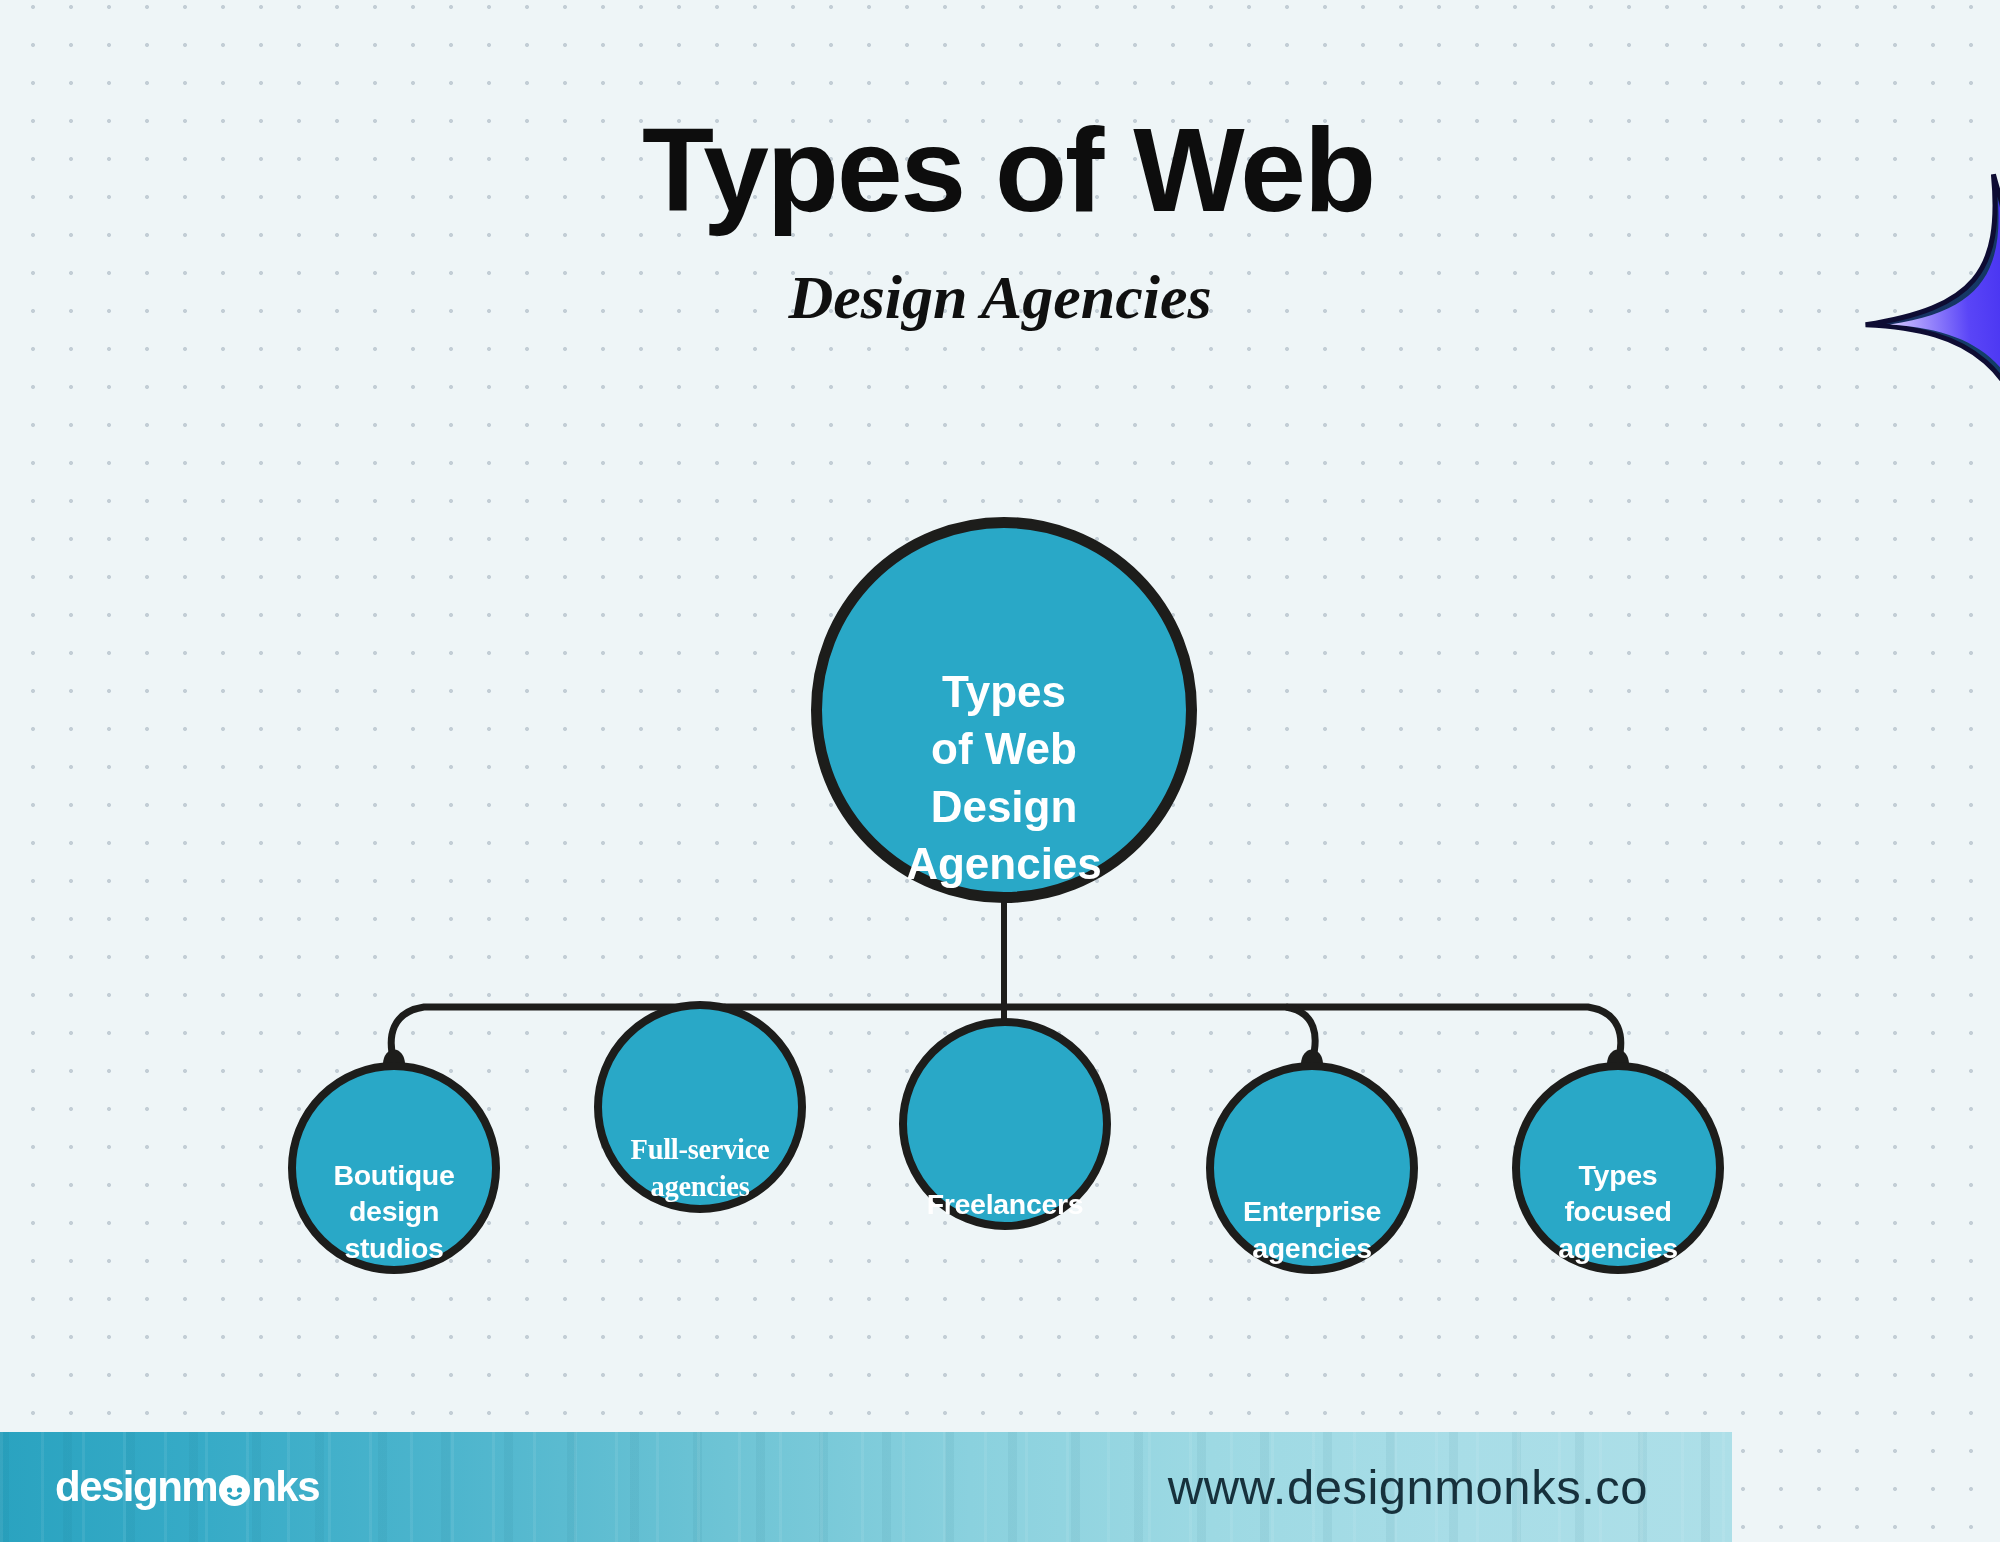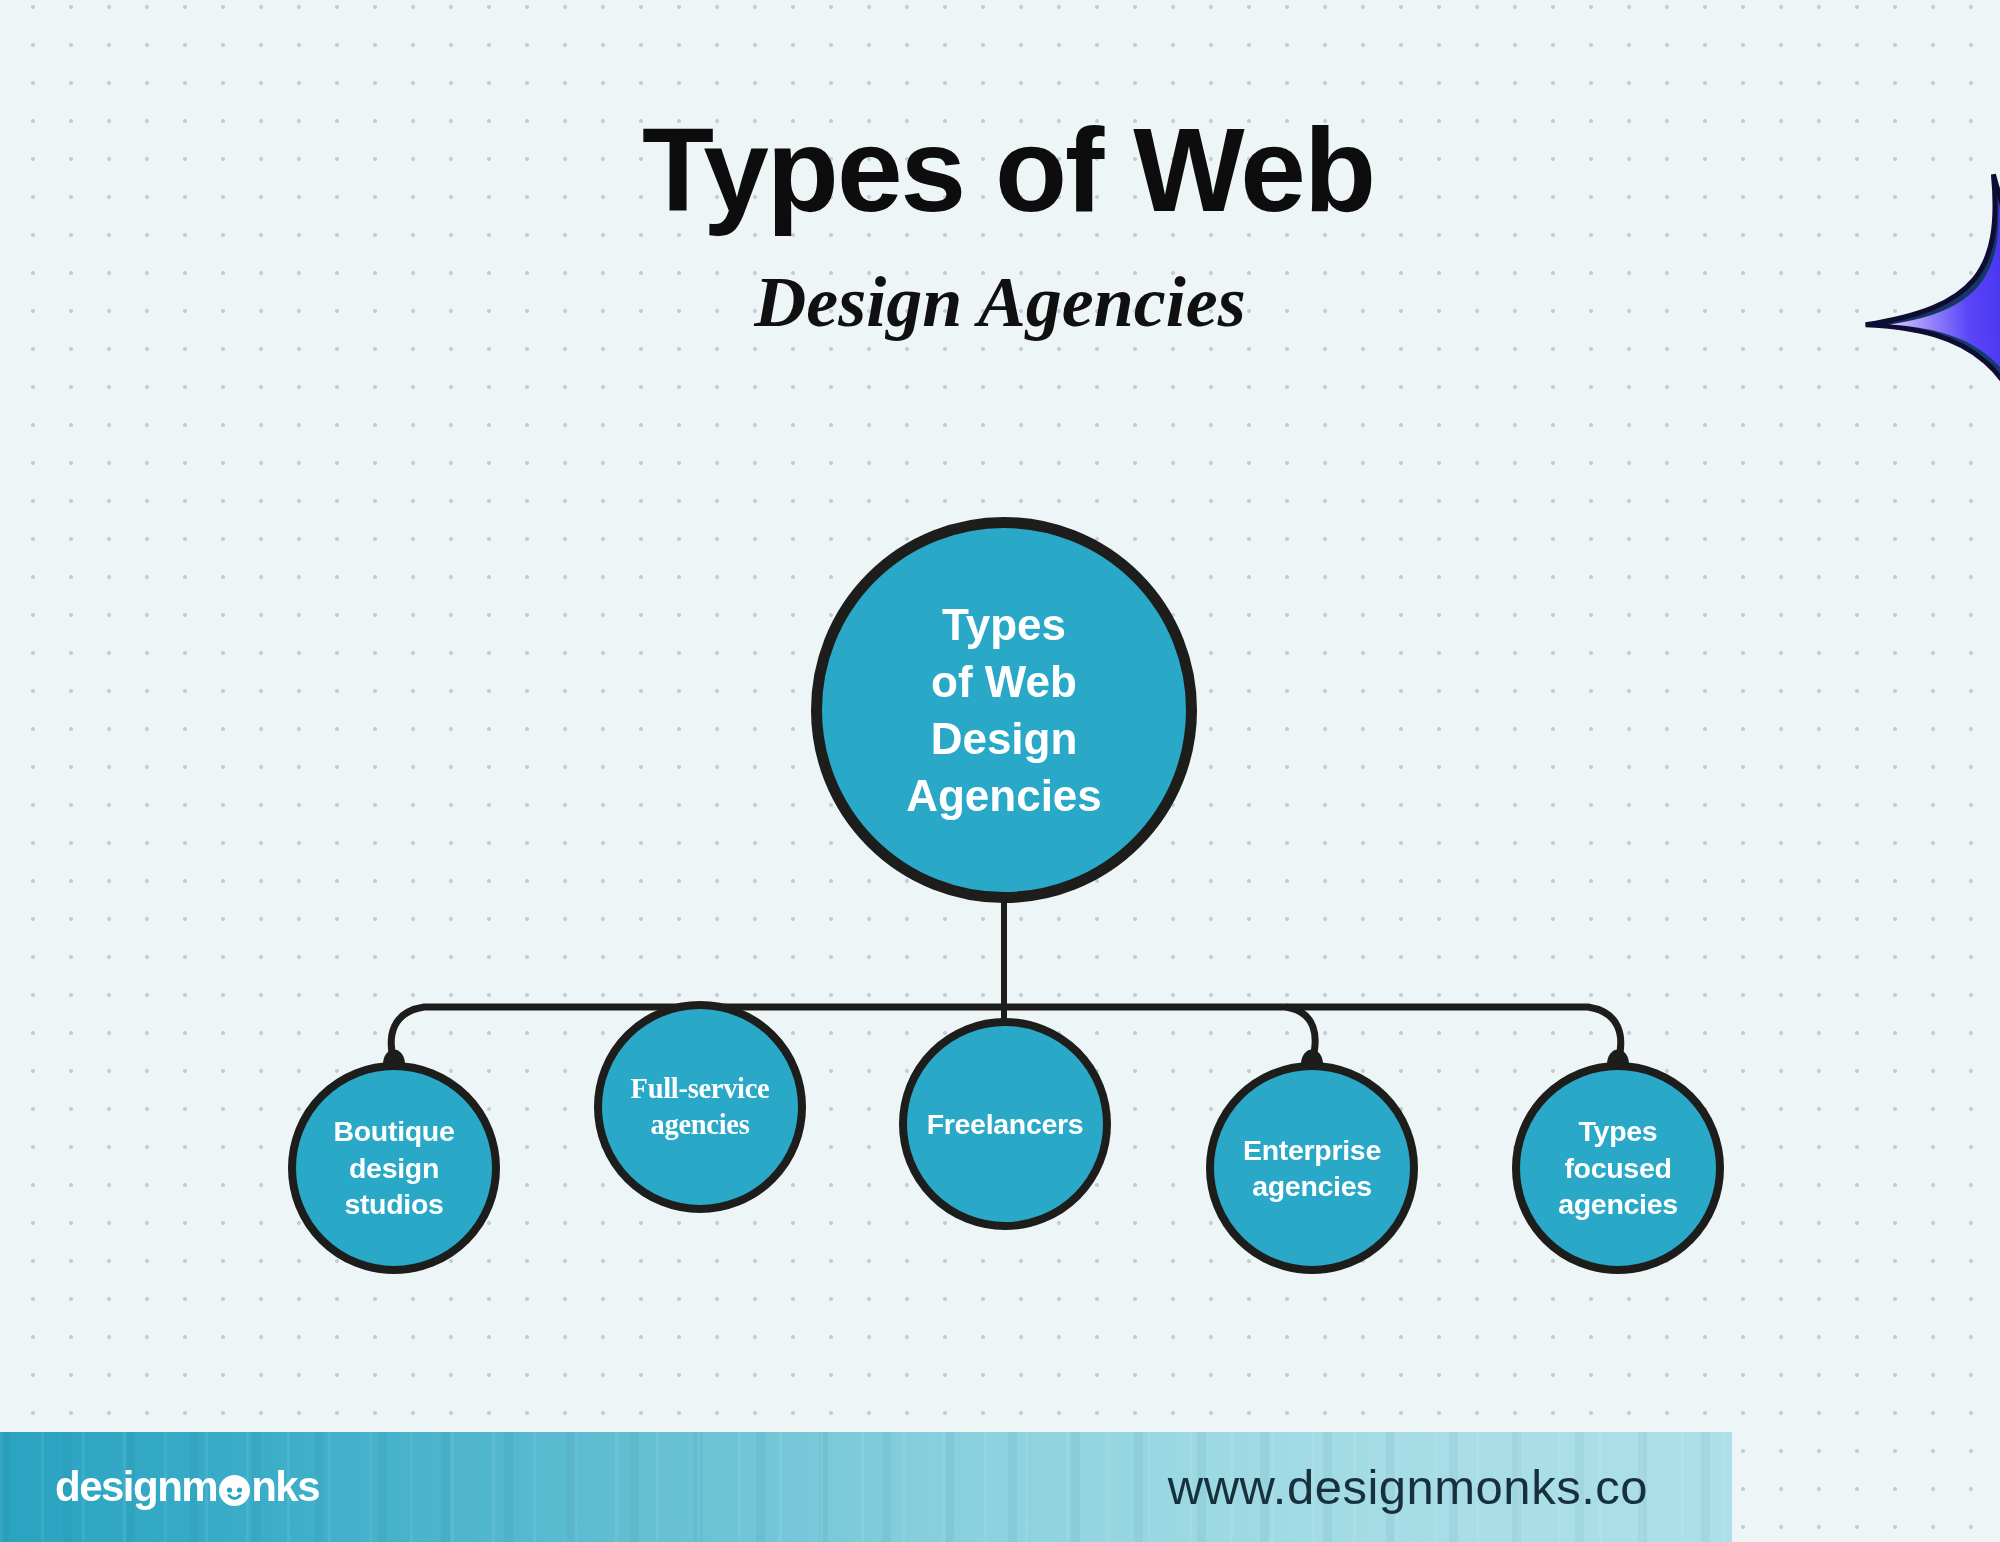--- a/index.html
+++ b/index.html
@@ -18,32 +18,32 @@
   .title-main{
     position:absolute;left:0;top:103px;width:100%;
     margin:8px;font-size:118px;font-weight:700;letter-spacing:-2px;
     color:#0d0d0d;line-height:1;
   }
   .title-sub{
     position:absolute;left:0;top:266px;width:100%;
     margin:0;
     font-family:"Liberation Serif","DejaVu Serif",serif;
     font-style:italic;font-weight:700;
-    font-size:72px;color:#101010;line-height:1;letter-spacing:0px;
+    font-size:62px;color:#101010;line-height:1;letter-spacing:0px;
   }
   
   .sparkle{position:absolute;left:1850px;top:150px;}
   
   .connectors{position:absolute;left:0;top:0;pointer-events:none;}
   
   .node{
     position:absolute;border-radius:50%;
     background:#29a8c7;border:11px solid #1d1d1b;
     box-sizing:border-box;
-    display:flex;align-items:center;justify-content:center;
+    display:flex;align-items:flex-end;justify-content:center;
     text-align:center;color:#ffffff;font-weight:700;
   }
   .node .label{white-space:pre-line;display:block;}
   .node.root{left:811px;top:517px;width:386px;height:386px;}
   .node.root .label{font-size:44px;line-height:1.3;width:340px;}
   .node.child{width:212px;height:212px;border-width:8px;}
   .node.child .label{font-size:28.5px;line-height:1.28;letter-spacing:-0.3px;width:205px;}
   .node.c1{left:288px;top:1062px;}
   .node.c2{left:594px;top:1001px;font-family:Liberation Serif, serif;}
   .node.c3{left:899px;top:1018px;}

